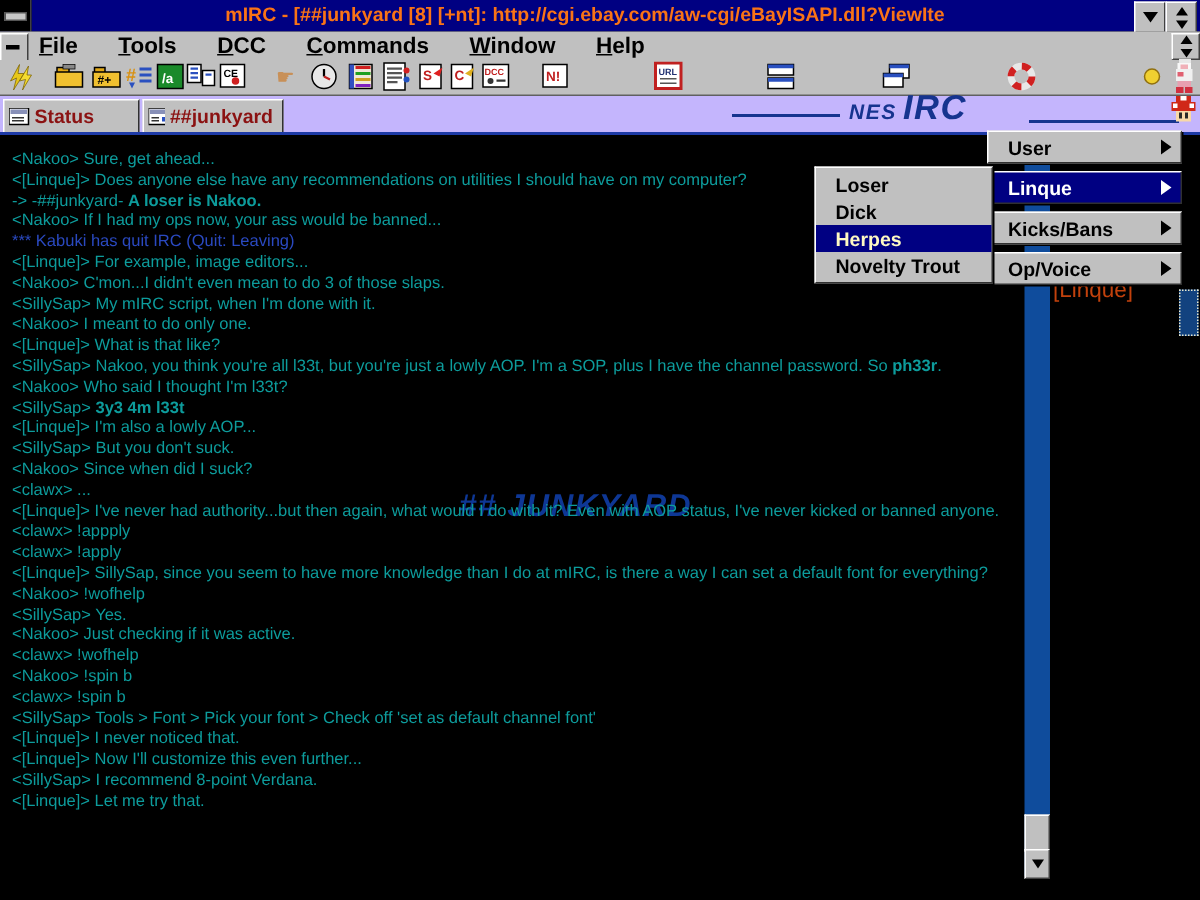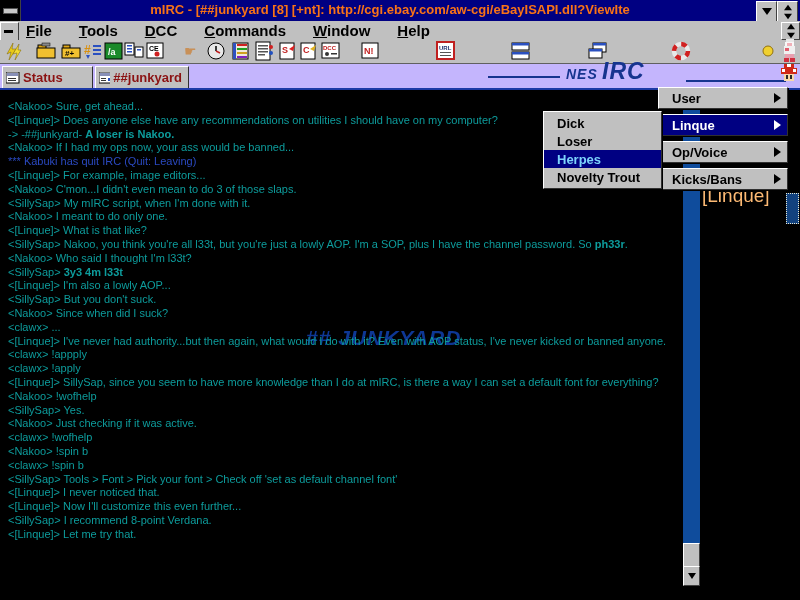--- a/index.html
+++ b/index.html
@@ -61,40 +61,40 @@
   #chat-sb{position:absolute;left:683px;top:90px;width:17px;height:494px;background:#0f4c9c;z-index:3;}
   #chat-sb .thumb{position:absolute;left:0;top:453px;width:15px;height:23px;background:#c0c0c0;
        border-top:1px solid #fff;border-left:1px solid #fff;border-right:1px solid #404040;border-bottom:1px solid #404040;}
   #chat-sb .dnbtn{position:absolute;left:0;top:476px;width:15px;height:18px;background:#c0c0c0;
        border-top:1px solid #fff;border-left:1px solid #fff;border-right:1px solid #404040;border-bottom:1px solid #404040;
        display:flex;align-items:center;justify-content:center;}
   #chat-sb .dnbtn .tri-dn{border-left-width:4px;border-right-width:4px;border-top-width:6px;}
 
   
   #nicklist{position:absolute;left:700px;top:90px;width:86px;height:510px;background:#000;z-index:2;}
-  .nick{position:absolute;left:2px;top:95px;color:#fdba74;font-size:19px;}
+  .nick{position:absolute;left:2px;top:95px;color:#c2410c;font-size:15px;}
   #nick-sb{position:absolute;left:786px;top:90px;width:14px;height:510px;background:#000;z-index:2;}
   #nick-sb .thumb{position:absolute;left:0;top:103px;width:11px;height:29px;background:#12427f;border:1px dotted #e8e8d0;}
 
   
   #popup-menu{position:absolute;left:658px;top:87px;width:130px;z-index:100;}
   .pm-item{position:relative;height:20px;margin-bottom:5px;background:#c0c0c0;
            border-top:1px solid #fff;border-left:1px solid #fff;border-right:1px solid #303030;border-bottom:1px solid #303030;
            box-shadow:1px 1px 0 #000;
            font-size:13px;font-weight:bold;color:#000;display:flex;align-items:center;padding-left:13px;}
   .pm-item.hl{background:#000082;color:#fff;}
   .pm-arrow{position:absolute;right:6px;top:5px;width:0;height:0;
             border-top:5px solid transparent;border-bottom:5px solid transparent;border-left:7px solid #000;}
   .pm-item.hl .pm-arrow{border-left-color:#fff;}
 
   #submenu{position:absolute;left:543px;top:111px;width:117px;z-index:110;background:#c0c0c0;
            border-top:1px solid #fff;border-left:1px solid #fff;border-right:1px solid #303030;border-bottom:1px solid #303030;
            box-shadow:1px 1px 0 #000;padding:2px 0;}
   .sm-item{height:18px;font-size:13px;font-weight:bold;color:#000;display:flex;align-items:center;padding-left:13px;}
-  .sm-item.hl{background:#000082;color:#7dd3fc;}
+  .sm-item.hl{background:#000082;color:#fef9c3;}
 
   
   .sprite{position:absolute;z-index:120;}
 </style>
 </head>
 <body>
 
 <div id="screen">
 
   <div id="titlebar">
@@ -366,32 +366,32 @@
   <div id="popup-menu">
     <div class="pm-item">
         <span>User</span>
         <span class="pm-arrow"></span>
       </div>
     <div class="pm-item hl">
         <span>Linque</span>
         <span class="pm-arrow"></span>
       </div>
     <div class="pm-item">
+        <span>Kicks/Bans</span>
+        <span class="pm-arrow"></span>
+      </div>
+    <div class="pm-item">
         <span>Op/Voice</span>
         <span class="pm-arrow"></span>
       </div>
-    <div class="pm-item">
-        <span>Kicks/Bans</span>
-        <span class="pm-arrow"></span>
-      </div>
   </div>
 
   <div id="submenu">
+    <div class="sm-item">Loser</div>
     <div class="sm-item">Dick</div>
-    <div class="sm-item">Loser</div>
     <div class="sm-item hl">Herpes</div>
     <div class="sm-item">Novelty Trout</div>
   </div>
 
   <div class="sprite" style="left:781px;top:39px;">
     <svg width="17" height="25">
         <rect x="5" y="0" width="8" height="3" fill="#e8e8e8"></rect>
         <rect x="4" y="3" width="9" height="4" fill="#f8f8f8"></rect>
         <rect x="6" y="4" width="5" height="3" fill="#f0b0b8"></rect>
         <rect x="3" y="7" width="11" height="8" fill="#f0f0f0"></rect>

